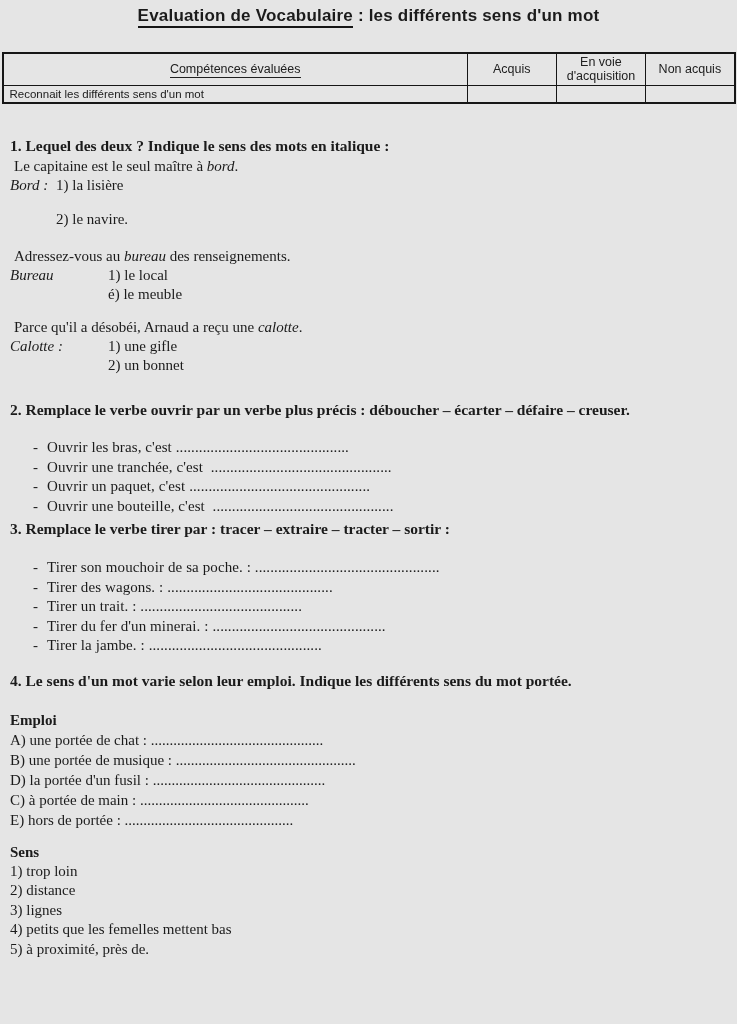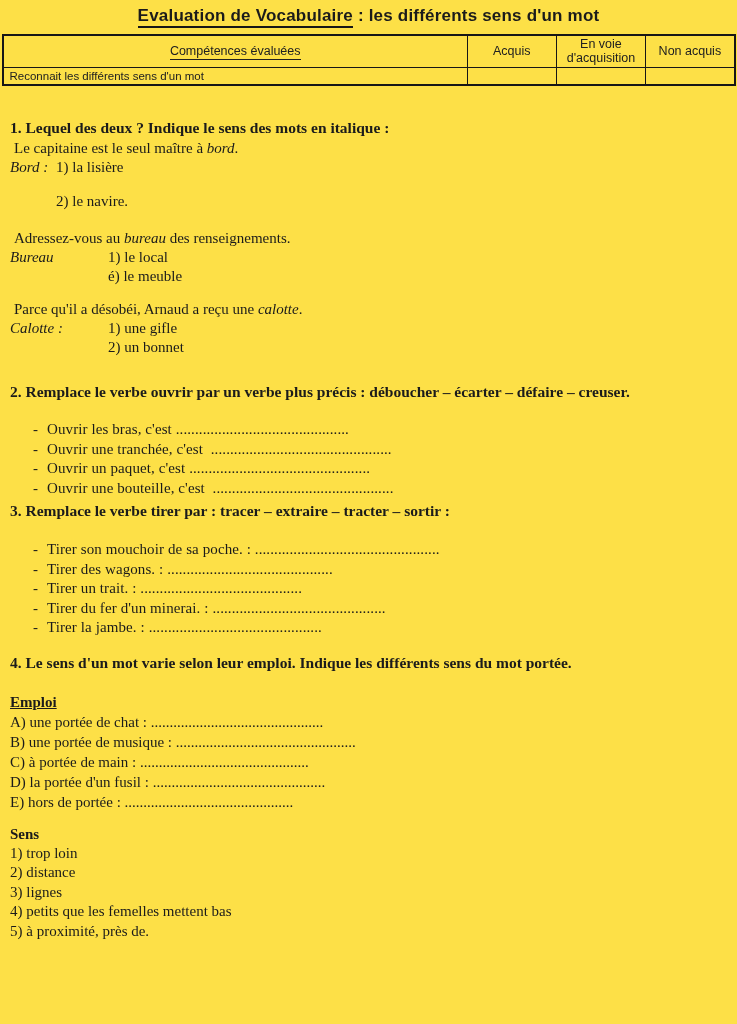--- a/index.html
+++ b/index.html
@@ -2,41 +2,41 @@
 <html><head>
 <meta charset="utf-8">
 <style>
   * { margin: 0; padding: 0; box-sizing: border-box; }
   html, body { background: #ffffff; }
   .page {
     position: relative;
     width: 737px;
     height: 1024px;
     margin: 0 auto;
-    background: #fde047;
+    background: #e5e5e5;
     color: #1b1b1b;
     font-family: "Liberation Serif", "DejaVu Serif", serif;
     font-size: 15px;
     overflow: hidden;
   }
 
   
   .title-wrap {
     padding-top: 6px;
     text-align: center;
     font-family: "Liberation Sans", "DejaVu Sans", sans-serif;
     font-size: 17px;
     font-weight: 700;
     letter-spacing: 0.2px;
   }
   .title-main { border-bottom: 2px solid #161616; padding-bottom: 1px; }
 
   
   .eval-table {
-    margin: 8px auto 0 auto;
+    margin: 26px auto 0 auto;
     width: 734px;
     border-collapse: collapse;
     border: 2px solid #161616;
     font-family: "Liberation Sans", "DejaVu Sans", sans-serif;
     color: #202020;
   }
   .eval-table th, .eval-table td { border: 1px solid #161616; }
   .eval-table th {
     height: 32px;
     font-weight: 400;
@@ -84,21 +84,21 @@
 
   
   .dash-list { margin-top: 18px; }
   #ex3-list { margin-top: 19px; }
   .dash-item { display: flex; line-height: 19.5px; padding-left: 23px; }
   .dash-item .dash { flex: 0 0 14px; }
   .dash-item .txt { white-space: pre; letter-spacing: 0.1px; }
 
   
   .sub-heading { font-weight: 700; line-height: 20px; }
-  #emploi-heading { margin-top: 19px; text-decoration: underline; }
+  #emploi-heading { margin-top: 19px; }
   #sens-heading { margin-top: 12px; }
   .plain-list .plain-item { line-height: 20px; white-space: pre; }
   #sens-list .plain-item { line-height: 19.5px; }
 </style>
 </head>
 <body>
 
 <div class="page">
 
   <div class="title-wrap">
@@ -197,22 +197,22 @@
           <span class="txt">Tirer la jambe. : .............................................</span>
         </div>
     </div>
 
     <div id="ex4-heading" class="ex-heading">4. Le sens d'un mot varie selon leur emploi. Indique les différents sens du mot portée.</div>
 
     <div id="emploi-heading" class="sub-heading">Emploi</div>
     <div id="emploi-list" class="plain-list">
       <div class="plain-item">A) une portée de chat : ..............................................</div>
       <div class="plain-item">B) une portée de musique : ................................................</div>
+      <div class="plain-item">D) la portée d'un fusil : ..............................................</div>
       <div class="plain-item">C) à portée de main : .............................................</div>
-      <div class="plain-item">D) la portée d'un fusil : ..............................................</div>
       <div class="plain-item">E) hors de portée : .............................................</div>
     </div>
 
     <div id="sens-heading" class="sub-heading">Sens</div>
     <div id="sens-list" class="plain-list">
       <div class="plain-item">1) trop loin</div>
       <div class="plain-item">2) distance</div>
       <div class="plain-item">3) lignes</div>
       <div class="plain-item">4) petits que les femelles mettent bas</div>
       <div class="plain-item">5) à proximité, près de.</div>

